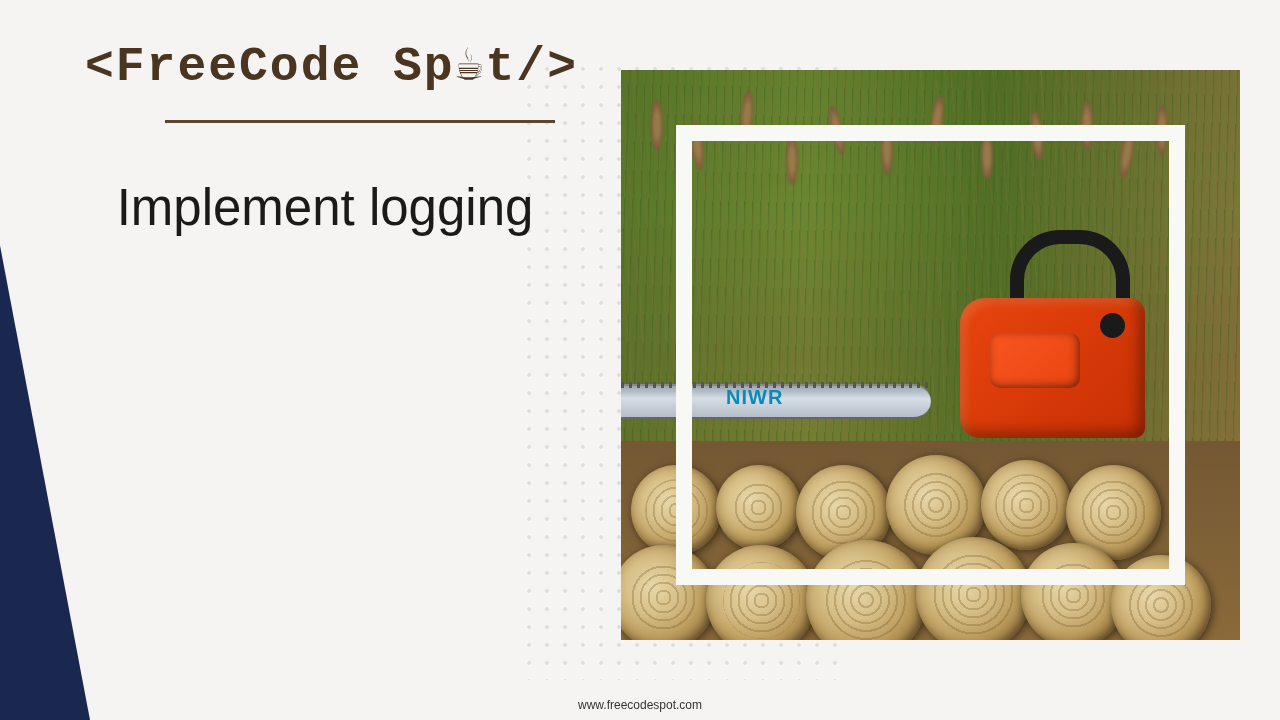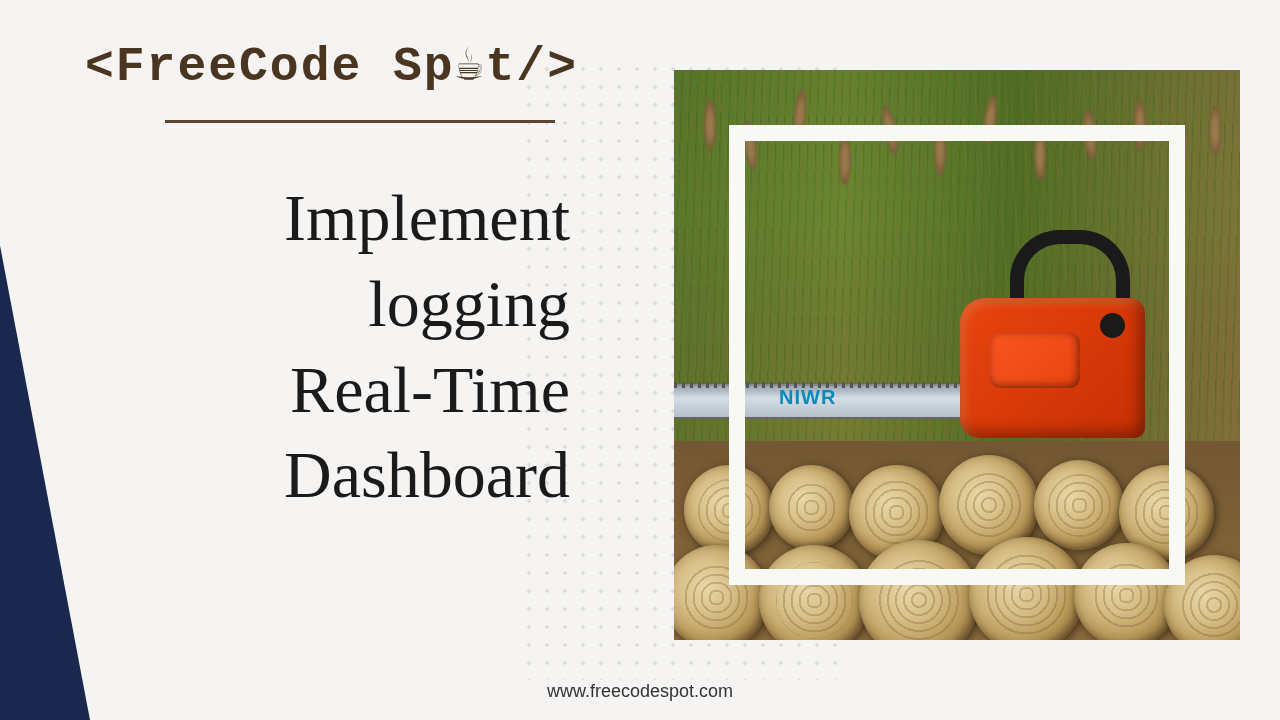--- a/index.html
+++ b/index.html
@@ -1,15 +1,15 @@
 <!DOCTYPE html>
 <html><head>
 <meta charset="utf-8">
 <style>
-* { margin: 0; padding: 0; box-sizing: border-box; text-align: right; }
+* { margin: 0; padding: 0; box-sizing: border-box; }
 body {
   width: 1280px;
   height: 720px;
   background: #f5f4f2;
   position: relative;
   overflow: hidden;
   font-family: Georgia, serif;
 }
 
 .triangle-shape {
@@ -40,43 +40,43 @@
   width: 390px;
   height: 3px;
   background: #5a4530;
 }
 
 .headline {
   position: absolute;
   left: 80px;
   top: 175px;
   width: 490px;
-  font-family: Liberation Serif, serif;
-  font-size: 66px;
+  font-family: Liberation Sans, sans-serif;
+  font-size: 51px;
   line-height: 1.3;
   color: #1a1a1a;
   text-align: center;
   font-weight: 500;
 }
 
 .dots-pattern {
   position: absolute;
   left: 520px;
   top: 60px;
   width: 320px;
   height: 620px;
   background-image: radial-gradient(circle, rgba(200,200,200,0.5) 2px, transparent 2px);
   background-size: 18px 18px;
 }
 
 .image-frame {
   position: absolute;
   right: 40px;
   top: 70px;
-  width: 566px;
+  width: 619px;
   height: 570px;
   background: #3a4a2a;
   overflow: hidden;
 }
 
 .photo {
   width: 100%;
   height: 100%;
   position: relative;
   background: linear-gradient(to bottom, #4a6028 0%, #5a7030 25%, #6a5030 50%, #8a6a3a 100%);
@@ -214,44 +214,43 @@
 
 .white-frame {
   position: absolute;
   inset: 55px;
   border: 16px solid #f8f8f5;
   pointer-events: none;
 }
 
 .footer-url {
   position: absolute;
-  bottom: 18px;
+  bottom: 8px;
   left: 50%;
   transform: translateX(-50%);
   font-family: Arial, sans-serif;
-  font-size: 18px;
+  font-size: 12px;
   color: #333;
 }
 </style>
 </head>
 <body>
 
 <div class="triangle-shape"></div>
 
 <div class="dots-pattern"></div>
 
 <div class="logo">
   <span>&lt;FreeCode Sp☕t/&gt;</span>
 </div>
 
 <div class="divider"></div>
 
 <div class="headline">
   <div>Implement logging</div>
-  <div>Real-Time Dashboard</div>
 </div>
 
 <div class="image-frame">
   <div class="photo">
     <div class="grass">
       <div class="grass-blades"></div>
       <div class="grass-heads">
         <div class="grass-head" style="left:30px;top:20px"></div>
         <div class="grass-head" style="left:70px;top:40px;transform:rotate(-8deg)"></div>
         <div class="grass-head" style="left:120px;top:10px;transform:rotate(5deg)"></div>

